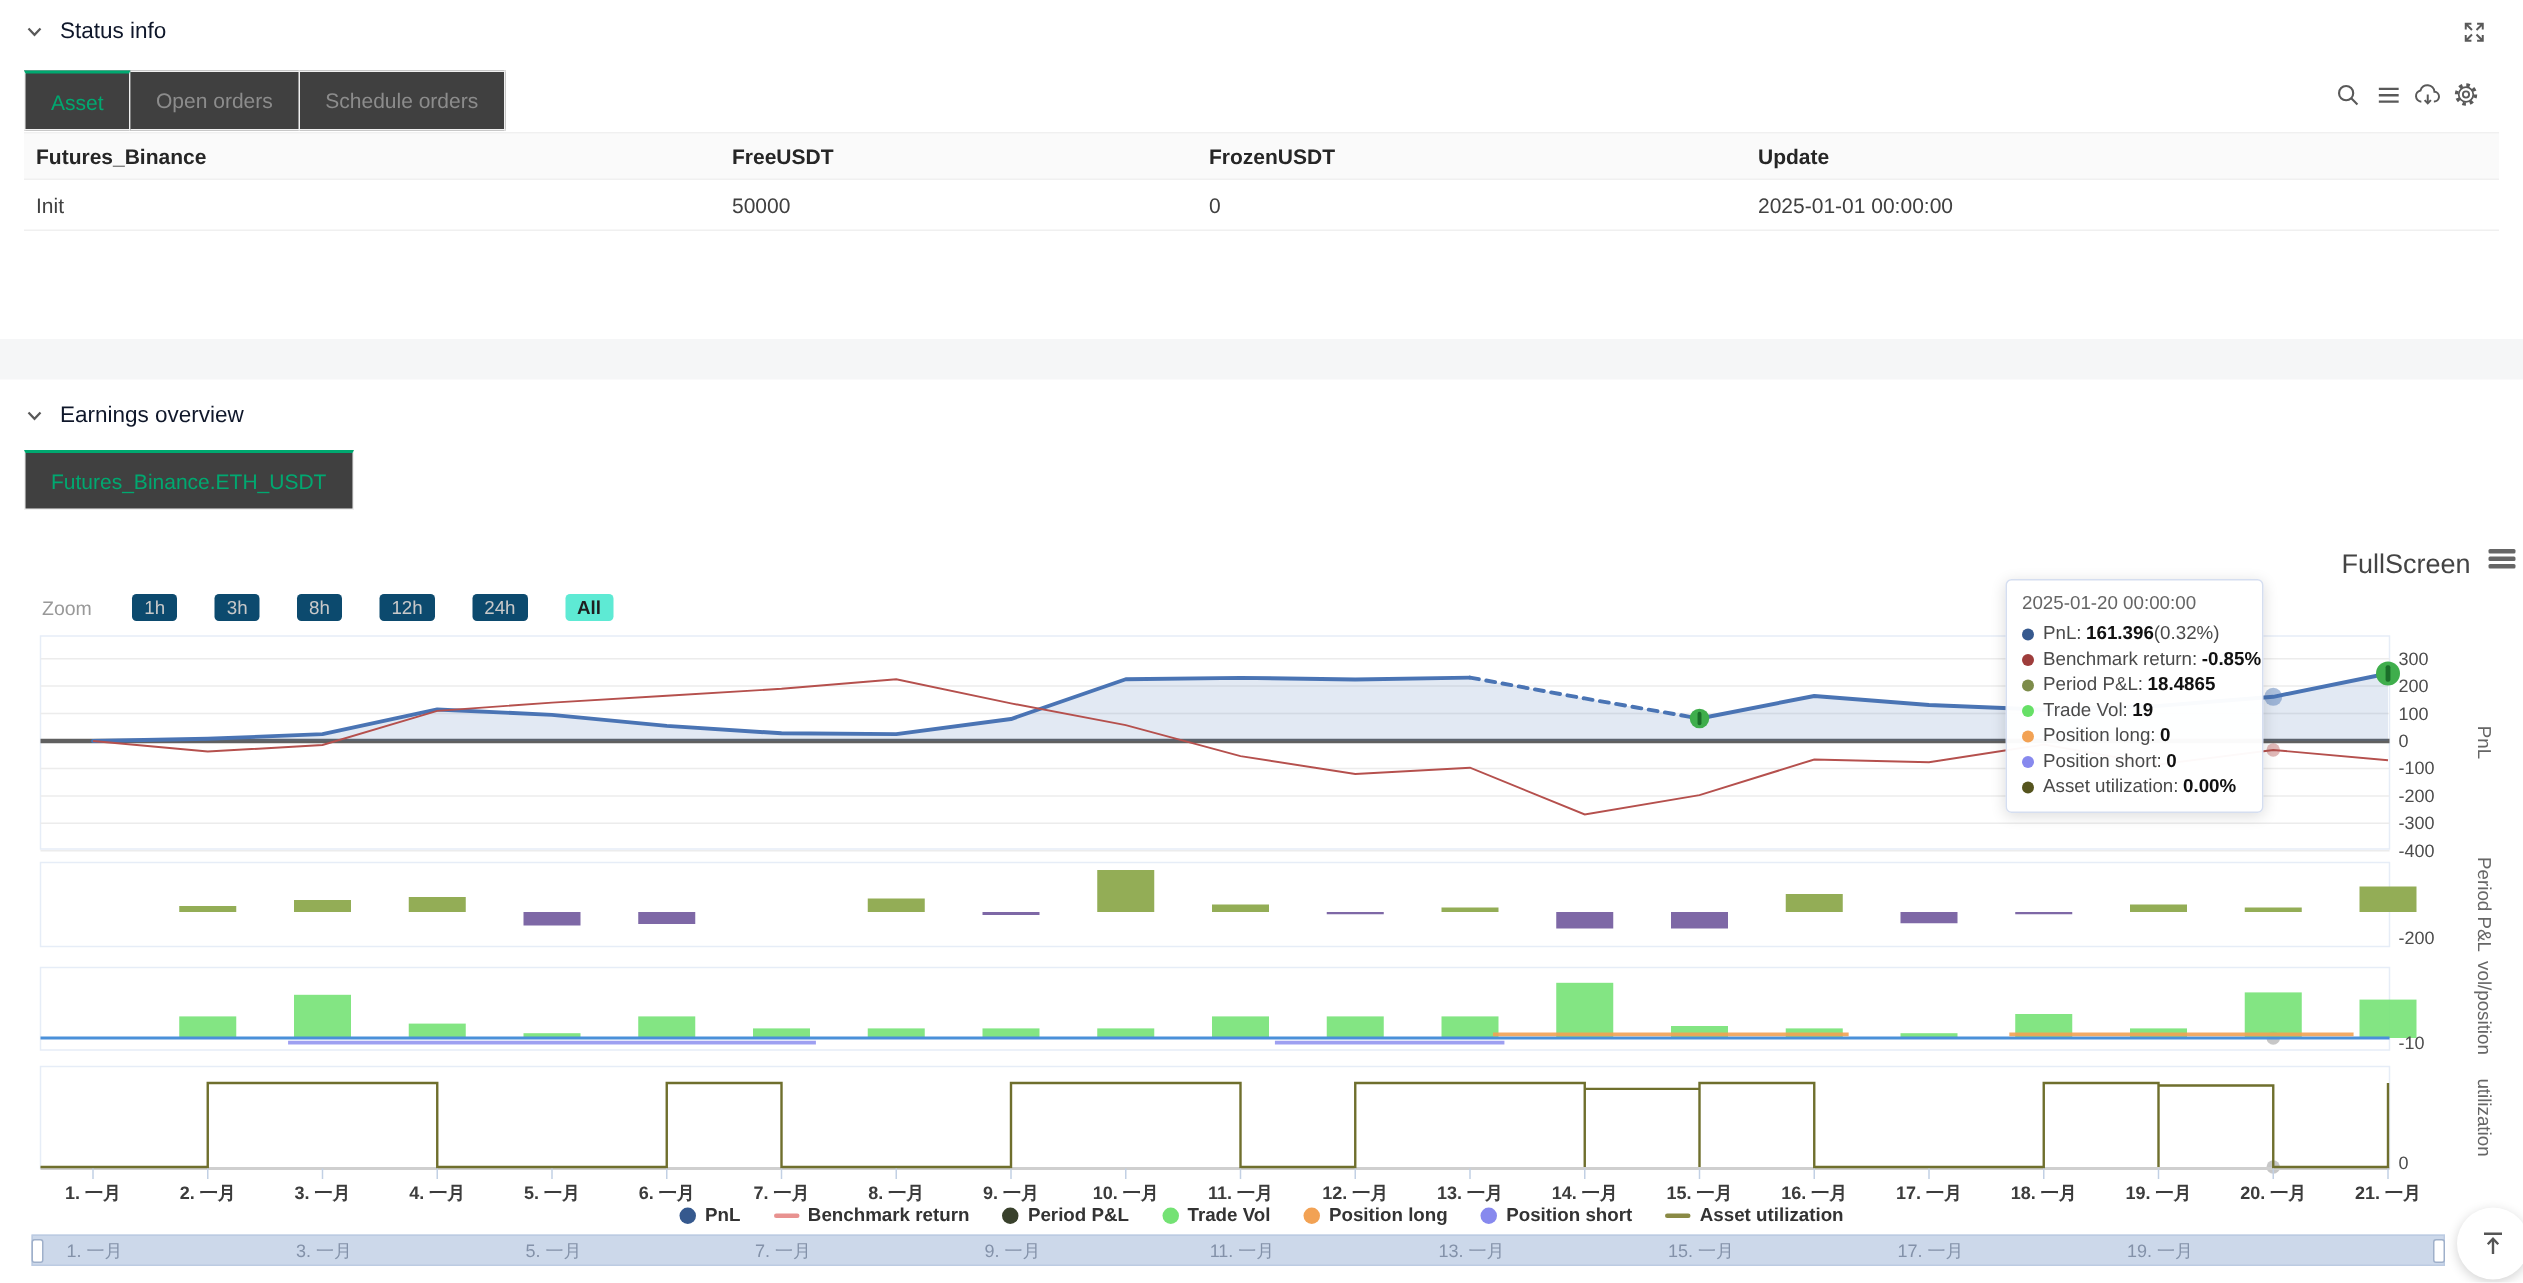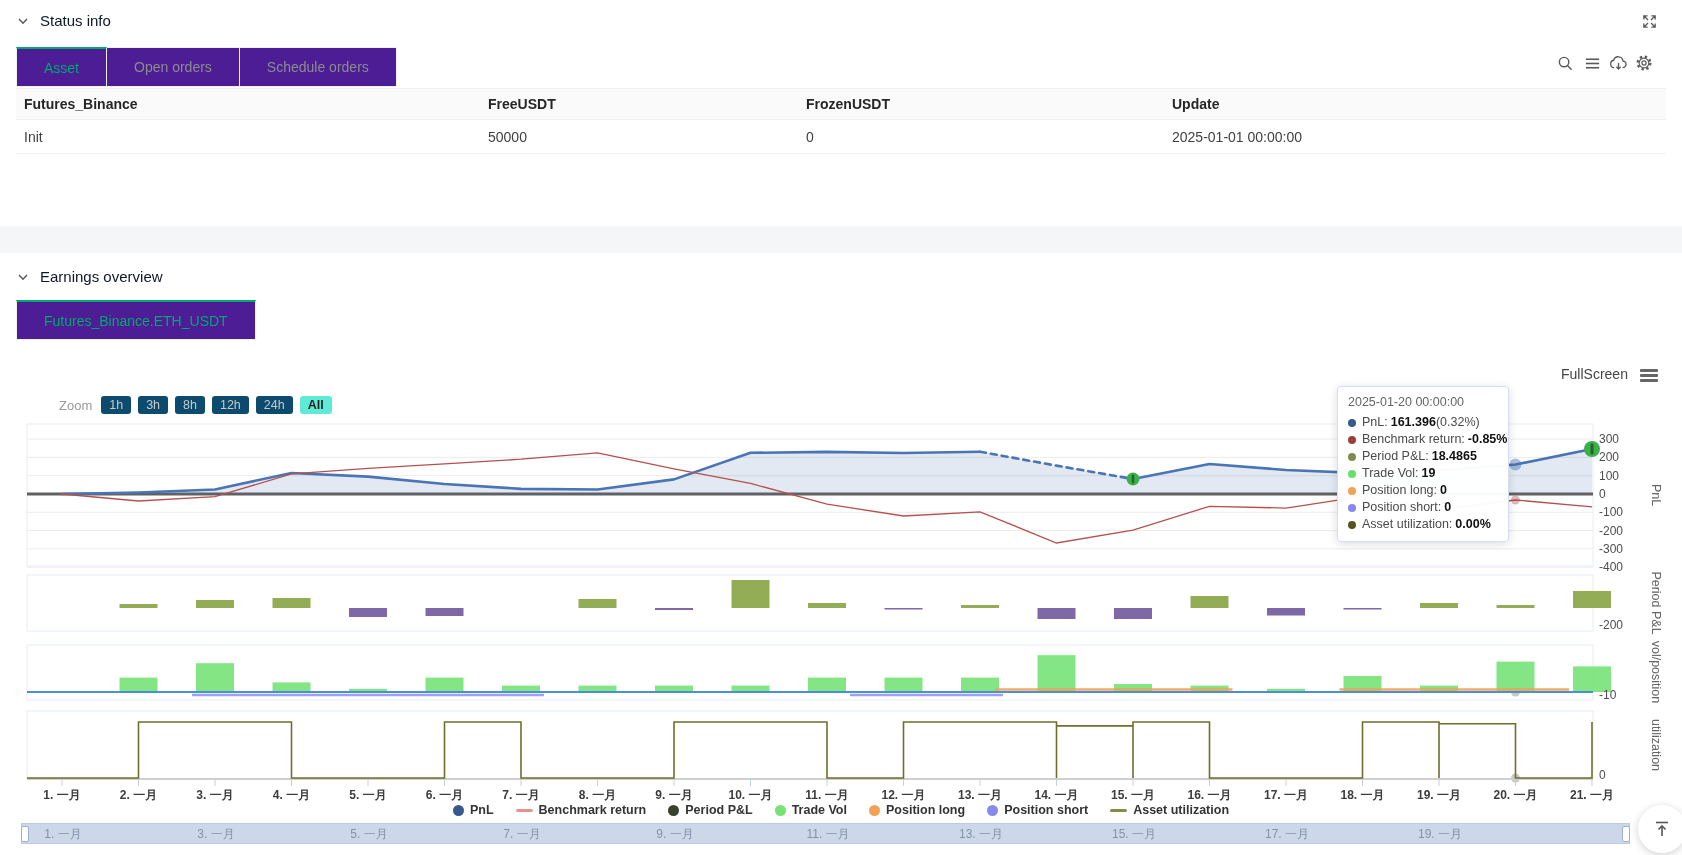--- a/index.html
+++ b/index.html
@@ -7,23 +7,23 @@
     font-family:"Liberation Sans", sans-serif; }
   #app { position:relative; width:1682px; height:855px; background:#fff; }
 
   
   .sec-head { position:absolute; left:16px; display:flex; align-items:center; gap:10px; }
   .sec-title { font-size:15px; font-weight:400; color:#0f172a; }
   .chev { width:14px; height:14px; display:inline-block; }
 
   
   .tabs { position:absolute; left:16px; display:flex; }
-  .tab { display:inline-flex; align-items:center; height:40px; padding:0 27px;
+  .tab { display:inline-flex; align-items:center; height:40px; padding:0 17px;
     border:1px solid #f0f0f0; border-left-width:0; font-size:14px; color:#8c8c8c;
-    background:#4c1d95; cursor:pointer; }
+    background:#404040; cursor:pointer; }
   .tab:first-child { border-left-width:1px; }
   .tab.active { color:#00a870; border-top:2px solid #00a870; font-weight:500; }
 
   
   table.status { position:absolute; left:16px; top:88px; width:1650px;
     border-collapse:collapse; font-size:14px; }
   table.status th { background:#fafafa; border-top:1px solid #f0f0f0;
     border-bottom:1px solid #f0f0f0; font-weight:700; color:#262626;
     text-align:left; height:31px; padding:0 8px; }
   table.status td { border-bottom:1px solid #f0f0f0; height:34px; padding:0 8px; color:#404040; }
@@ -32,28 +32,28 @@
 
   .band { position:absolute; left:0; top:226px; width:1682px; height:27px; background:#f5f6f7; }
 
   
   .iconbtn { position:absolute; width:22px; height:22px; display:flex;
     align-items:center; justify-content:center; cursor:pointer; color:#595959; }
 
   
   .stats-row { position:absolute; left:0; top:366px; width:1682px; text-align:center;
     font-size:13.5px; color:#4a4a4a; }
-  .fullscreen { position:absolute; top:366px; left:1561px; font-size:14px; color:#444;
-    cursor:pointer; display:flex; align-items:flex-end; gap:12px; }
+  .fullscreen { position:absolute; top:366px; left:1561px; font-size:18px; color:#444;
+    cursor:pointer; display:flex; align-items:flex-start; gap:12px; }
   .toolbox-bars { width:18px; height:13px; display:inline-block; }
   .toolbox-bars div { height:2.6px; background:#666; margin-bottom:2.4px; border-radius:1px; }
 
   
   .zoom-row { position:absolute; left:28px; top:396px; display:flex; align-items:center;
-    gap:7px; font-size:13px;margin-left:31px; }
+    gap:25px; font-size:13px; }
   .zoom-label { color:#999; margin-right:2px; }
   .zbtn { padding:2px 8px; border-radius:3px; background:#0c4a6e; color:#c9c9c9;
     cursor:pointer; font-size:12.5px; }
   .zbtn.active { background:#5eead4; color:#1f1f1f; font-weight:700; }
 
   
   #chart-wrap { position:absolute; left:0; top:418px; width:1375px; height:384px; }
   svg text { font-family:"Liberation Sans", sans-serif; }
 
   

